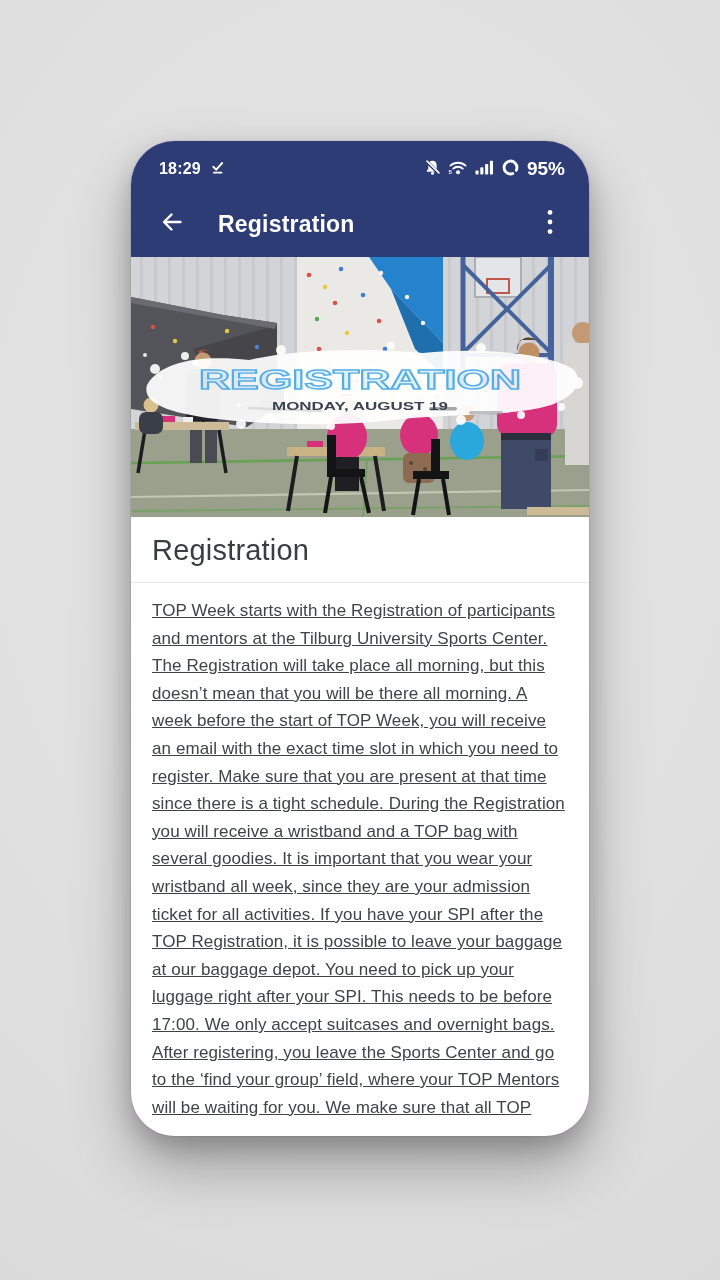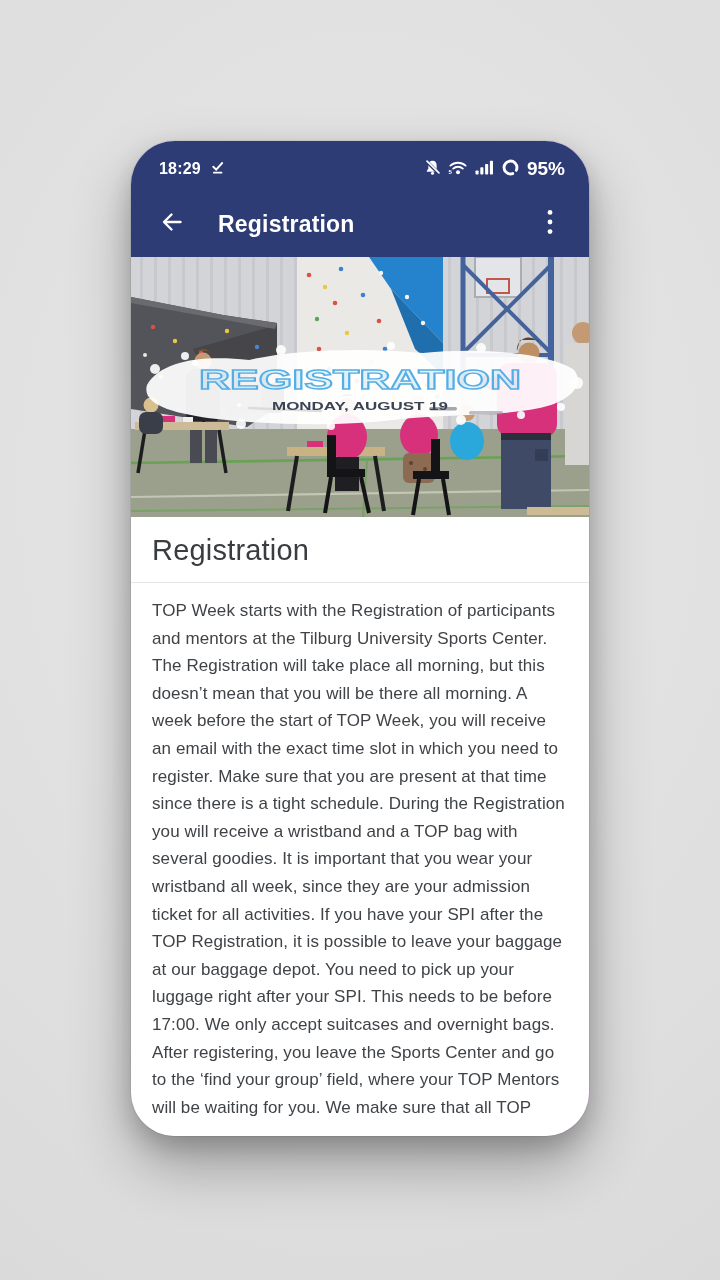--- a/index.html
+++ b/index.html
@@ -34,21 +34,21 @@
   .kebab-btn{width:26px;height:30px;display:flex;align-items:center;justify-content:center;cursor:pointer;}
   .hero{flex:0 0 auto;height:260px;background:#cfd0d3;line-height:0;}
   .card{flex:1 1 auto;background:#fff;display:flex;flex-direction:column;min-height:0;}
   .card-heading{
     font-size:29px;font-weight:400;color:#3a3d40;
     padding:17px 21px 15px 21px;letter-spacing:.2px;
   }
   .card-divider{height:1px;background:#e6e6e6;width:100%;}
   .card-body{
     padding:14px 21px 0 21px;font-size:17px;line-height:27.6px;
-    color:#3f4347;letter-spacing:.1px;overflow:hidden;
+    color:#3f4347;letter-spacing:.1px;overflow:hidden;text-decoration:underline;
   }
 </style>
 </head>
 <body>
 
 <div class="stage">
   <div class="phone">
 
     <div class="status-bar">
       <div class="sb-left">

